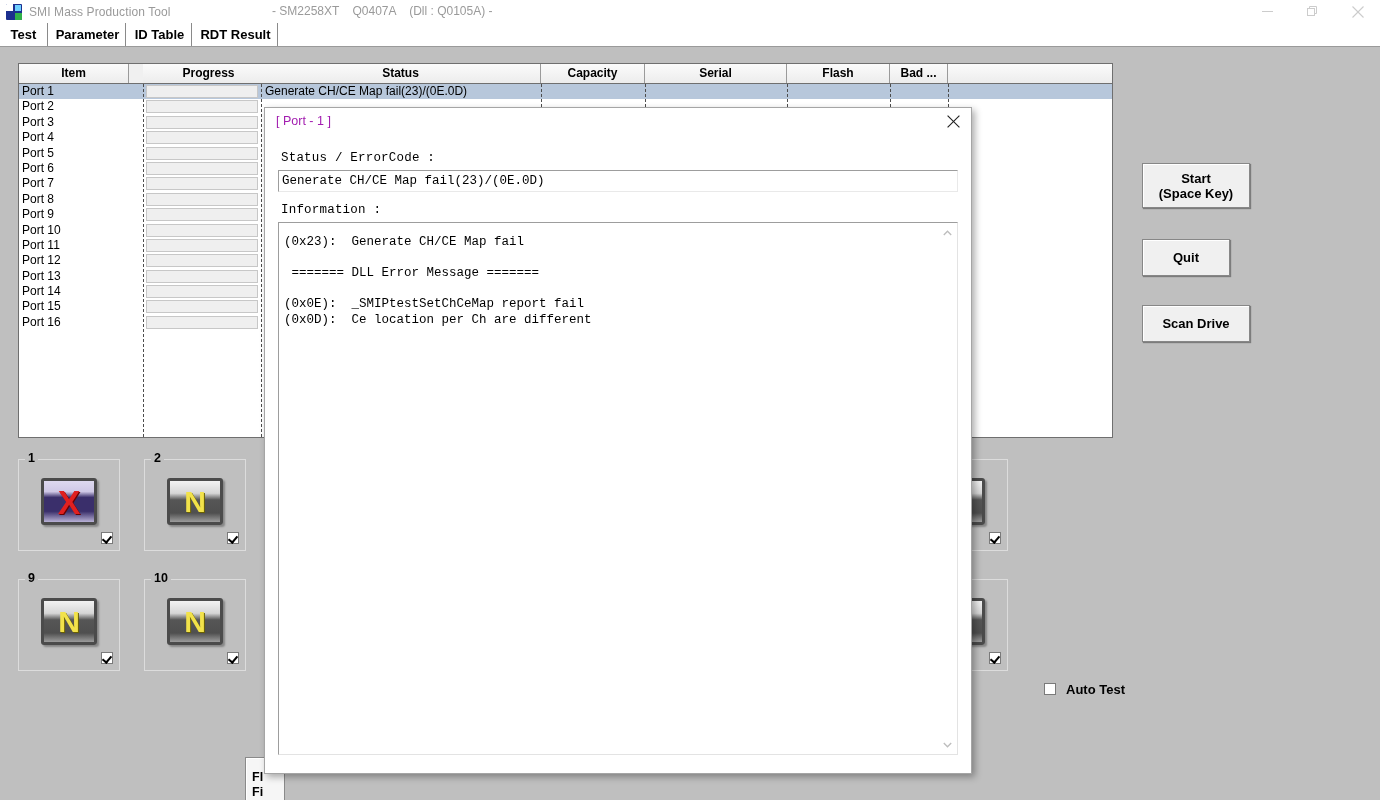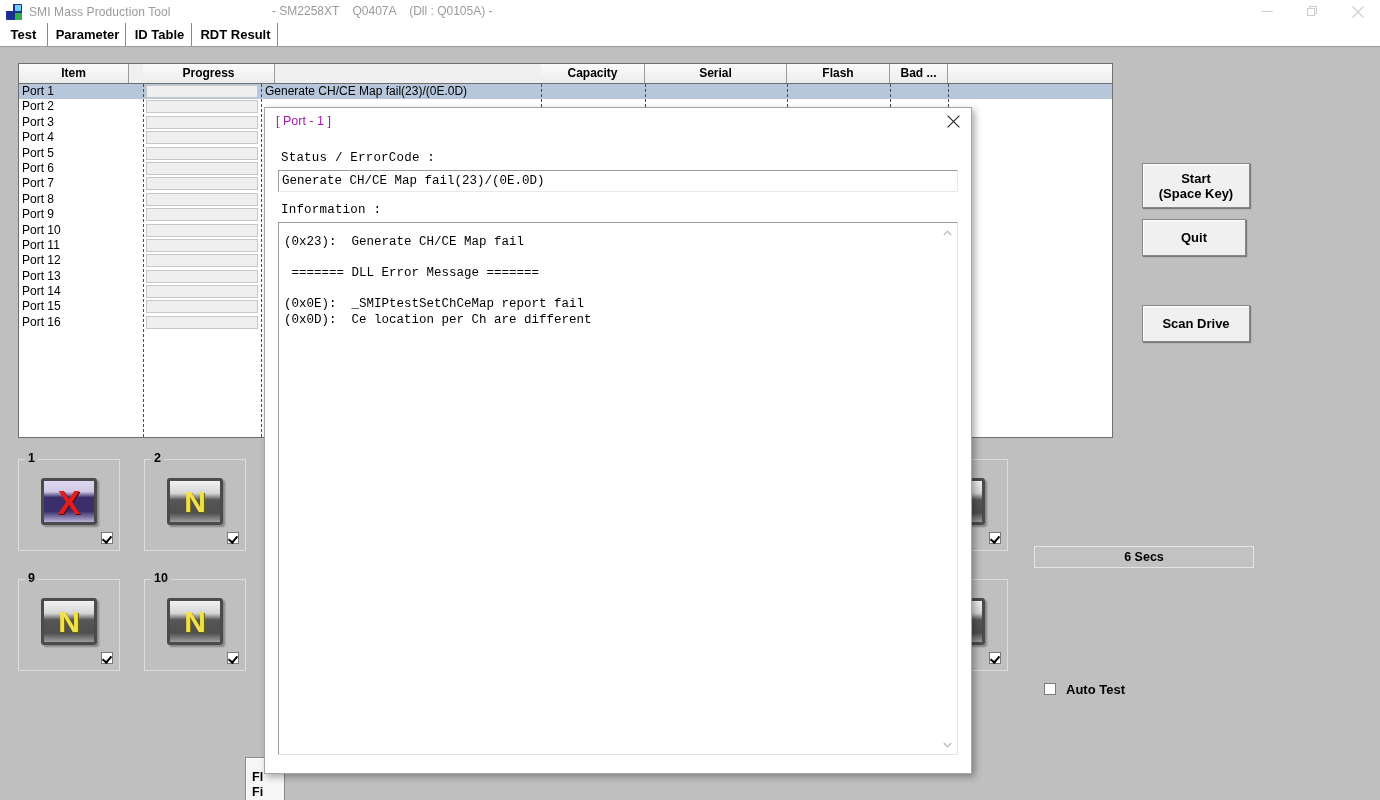--- a/index.html
+++ b/index.html
@@ -97,21 +97,21 @@
   
   .btn{
     position:absolute;box-sizing:border-box;
     background:#f0f0f0;border:1px solid #878787;
     box-shadow: inset 1px 1px 0 #ffffff, 1px 1px 1px rgba(0,0,0,.35);
     font-size:13px;font-weight:bold;text-align:center;
     display:flex;align-items:center;justify-content:center;
     line-height:15px;white-space:pre-line;
   }
   .btn-start{left:1142px;top:116px;width:108px;height:45px;}
-  .btn-quit{left:1142px;top:172px;width:104px;height:37px;}
+  .btn-quit{left:1142px;top:192px;width:88px;height:37px;}
   .btn-scan{left:1142px;top:258px;width:108px;height:37px;}
 
   .combo{
     position:absolute;left:1034px;top:458px;width:220px;height:22px;
     background:#ffffff;border:1px solid #8d8d8d;box-sizing:border-box;
     display:flex;align-items:center;
   }
   .combo .ctext{font-size:12.5px;font-weight:bold;padding-left:4px;flex:1;white-space:nowrap;overflow:hidden;}
   .combo .carrow{
     width:18px;height:18px;margin-right:2px;flex:0 0 auto;
@@ -287,20 +287,21 @@
     <div class="tab unsel tab-t2">ID Table</div>
     <div class="tab unsel tab-t3">RDT Result</div>
   </div>
 
   <div class="clientarea">
 
     <div class="grid">
       <div class="grid-head">
         <div class="gh" style="left:0;width:110px;">Item</div>
         <div class="gh" style="left:124px;width:132px;">Progress</div>
+        <div class="gh" style="left:242px;width:280px;">Status</div>
         <div class="gh" style="left:522px;width:104px;">Capacity</div>
         <div class="gh" style="left:626px;width:142px;">Serial</div>
         <div class="gh" style="left:768px;width:103px;">Flash</div>
         <div class="gh" style="left:871px;width:58px;">Bad ...</div>
         <div class="gh" style="left:929px;width:164px;border-right:none;"></div>
       </div>
       <div class="grid-body">
         <div id="rows">
             <div class="grow sel">
               <div class="progbox"></div>
@@ -471,21 +472,20 @@
         <div class="vsep" style="left:871px;"></div>
         <div class="vsep" style="left:929px;"></div>
       </div>
     </div>
 
     <div class="btn btn-start">Start
 (Space Key)</div>
     <div class="btn btn-quit">Quit</div>
     <div class="btn btn-scan">Scan Drive</div>
 
-    <div class="secs">6 Secs</div>
 
     <div class="autotest">
       <span class="cbx"></span>
       <span class="lbl">Auto Test</span>
     </div>
 
     <div class="tile" style="left:18px;top:412px;">
       <span class="num">1</span>
       <span class="chip xx">
         <span class="glyph">X</span>

